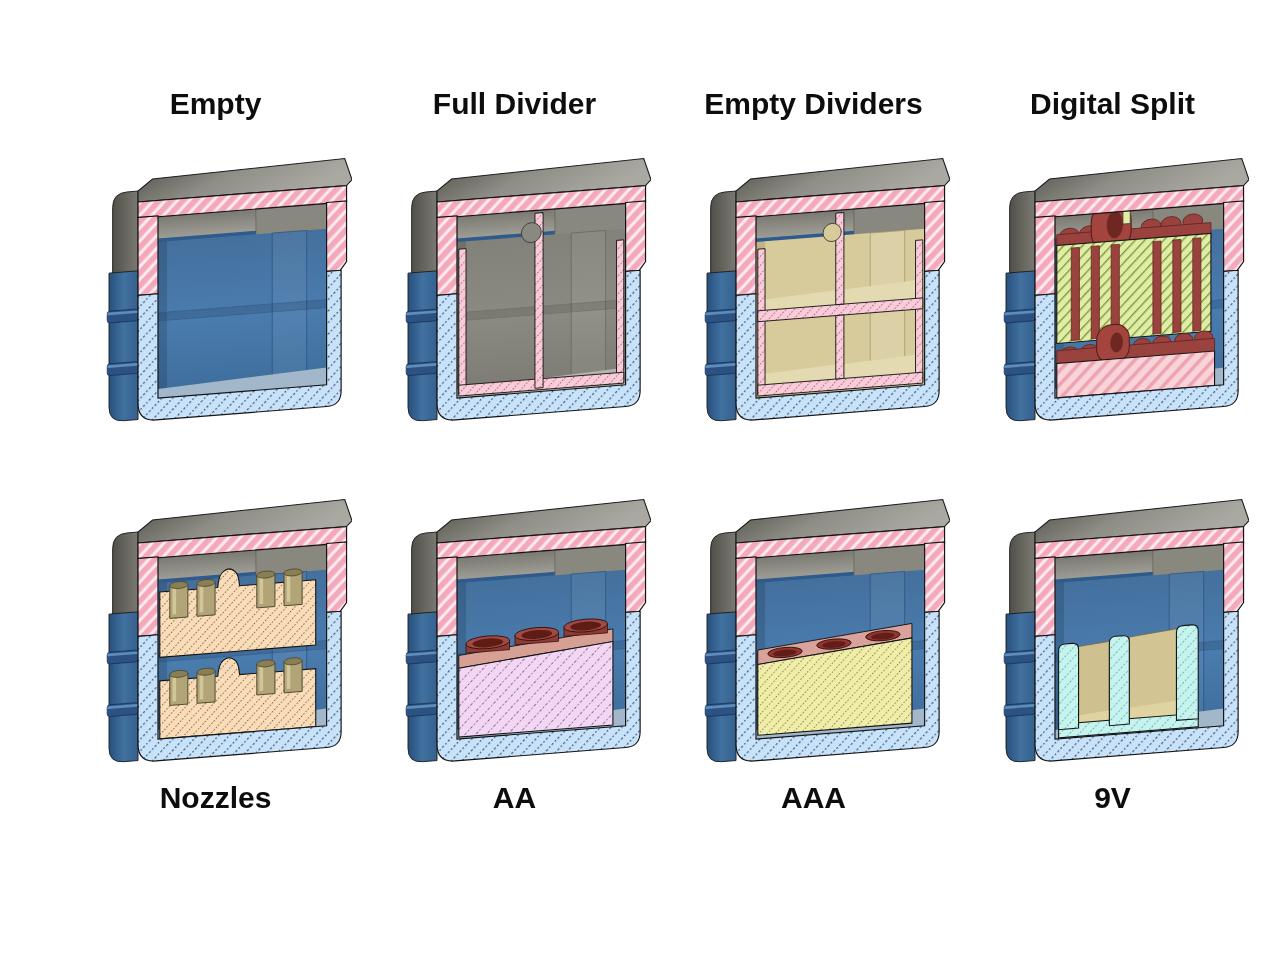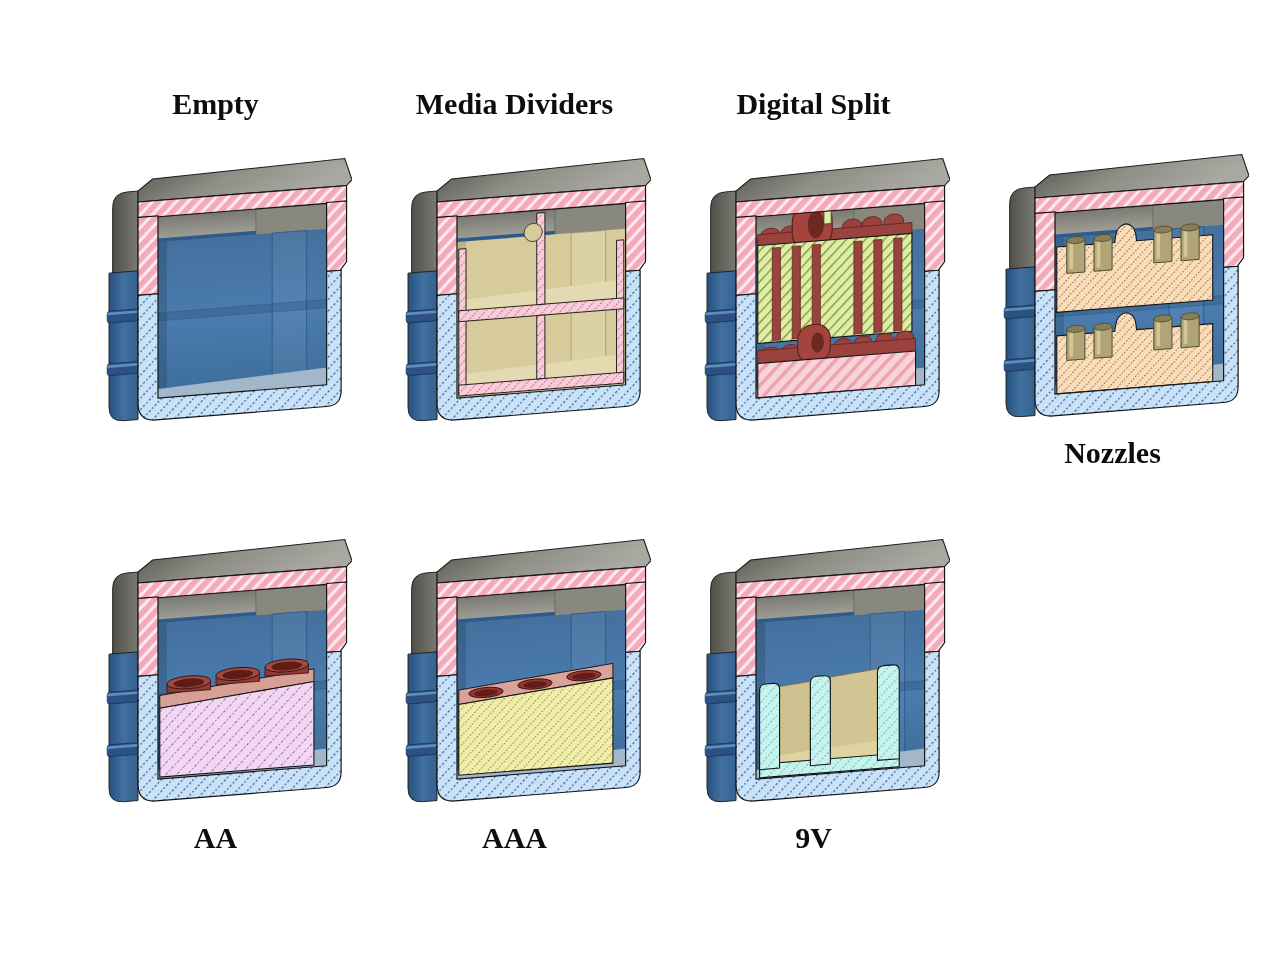--- a/index.html
+++ b/index.html
@@ -1,17 +1,17 @@
 <!DOCTYPE html>
 <html style="--page-bg: #ffffff; --label-text: #0d0d0d; --lid-top-gray: #8f8e86; --body-blue: #3a679d; --interior-blue: #4a7cae; --interior-gray: #8b8a82; --interior-tan: #d7cb9c; --hatch-lid-pink: #f3a9bb; --hatch-box-blue: #c9e2f8; --hatch-insert-pink: #f8ccd8; --hatch-tray-pink: #f8d3da; --hatch-green: #e0eda8; --hatch-peach: #fadcb8; --hatch-yellow: #f0eda8; --hatch-violet: #f3d6f3; --hatch-cyan: #c7f3ef; --accent-red: #9a423e; --nozzle-brass: #b1a476;"><head>
 <meta charset="utf-8">
 <style>
   html,body{margin:0;padding:0;background:#fff;}
   .board{width:1280px;height:848px;background:var(--page-bg,#ffffff);overflow:hidden;
-         font-family:Liberation Serif, serif;}
+         font-family:Liberation Sans, sans-serif;}
   .grid{display:grid;grid-template-columns:repeat(4,299px);padding-left:66px;padding-top:86px;}
   .cell{display:flex;flex-direction:column;align-items:center;}
   .cell.row2{margin-top:58px;justify-content:center;}
   .vlabel{font-size:30px;font-weight:700;color:var(--label-text,#0d0d0d);line-height:36px;
           text-align:center;white-space:nowrap;}
   .cell.row1 .vlabel{margin-bottom:12px;}
   .cell.row2 .vlabel{margin-top:8px;}
   .boxsvg{width:272px;height:283px;display:block;}
   .cell.row1 .boxsvg{margin-top:14px;}
 </style>
@@ -135,23 +135,40 @@
       <div class="vlabel">Empty</div>
       <svg class="boxsvg" viewBox="0 0 300 312" role="img">
         <g transform="translate(6,22) skewY(-4.5)">
           <use href="#shell-back"></use>
           <use href="#interior-blue"></use>
           <use href="#shell-frame"></use>
         </g>
       </svg>
     </div>
 
-
     <div class="cell row1">
-      <div class="vlabel">Media Dividers</div>
+      <div class="vlabel">Full Divider</div>
+      <svg class="boxsvg" viewBox="0 0 300 312" role="img">
+        <g transform="translate(6,22) skewY(-4.5)">
+          <use href="#shell-back"></use>
+          <use href="#interior-gray"></use>
+          <g stroke="#141414" stroke-width="1">
+            <rect x="82" y="96" width="8" height="160" fill="url(#hpinkdot)"></rect>
+            <rect x="256" y="100" width="8" height="156" fill="url(#hpinkdot)"></rect>
+            <rect x="82" y="246" width="182" height="12" fill="url(#hpinkdot)"></rect>
+            <rect x="166" y="63" width="9" height="193" fill="url(#hpinkdot)"></rect>
+            <circle cx="162" cy="84" r="11" fill="#8a8980" stroke="#3c3b33" stroke-width="1"></circle>
+          </g>
+          <use href="#shell-frame"></use>
+        </g>
+      </svg>
+    </div>
+
+    <div class="cell row1">
+      <div class="vlabel">Empty Dividers</div>
       <svg class="boxsvg" viewBox="0 0 300 312" role="img">
         <g transform="translate(6,22) skewY(-4.5)">
           <use href="#shell-back"></use>
           <use href="#interior-tan"></use>
           <g>
             <path d="M90,152 L168,148 L168,164 L90,164 Z" fill="#e4dab1"></path>
             <path d="M177,148 L256,144 L256,164 L177,164 Z" fill="#e4dab1"></path>
             <path d="M90,234 L168,230 L168,246 L90,246 Z" fill="#e4dab1"></path>
             <path d="M177,230 L256,226 L256,246 L177,246 Z" fill="#e4dab1"></path>
           </g>

